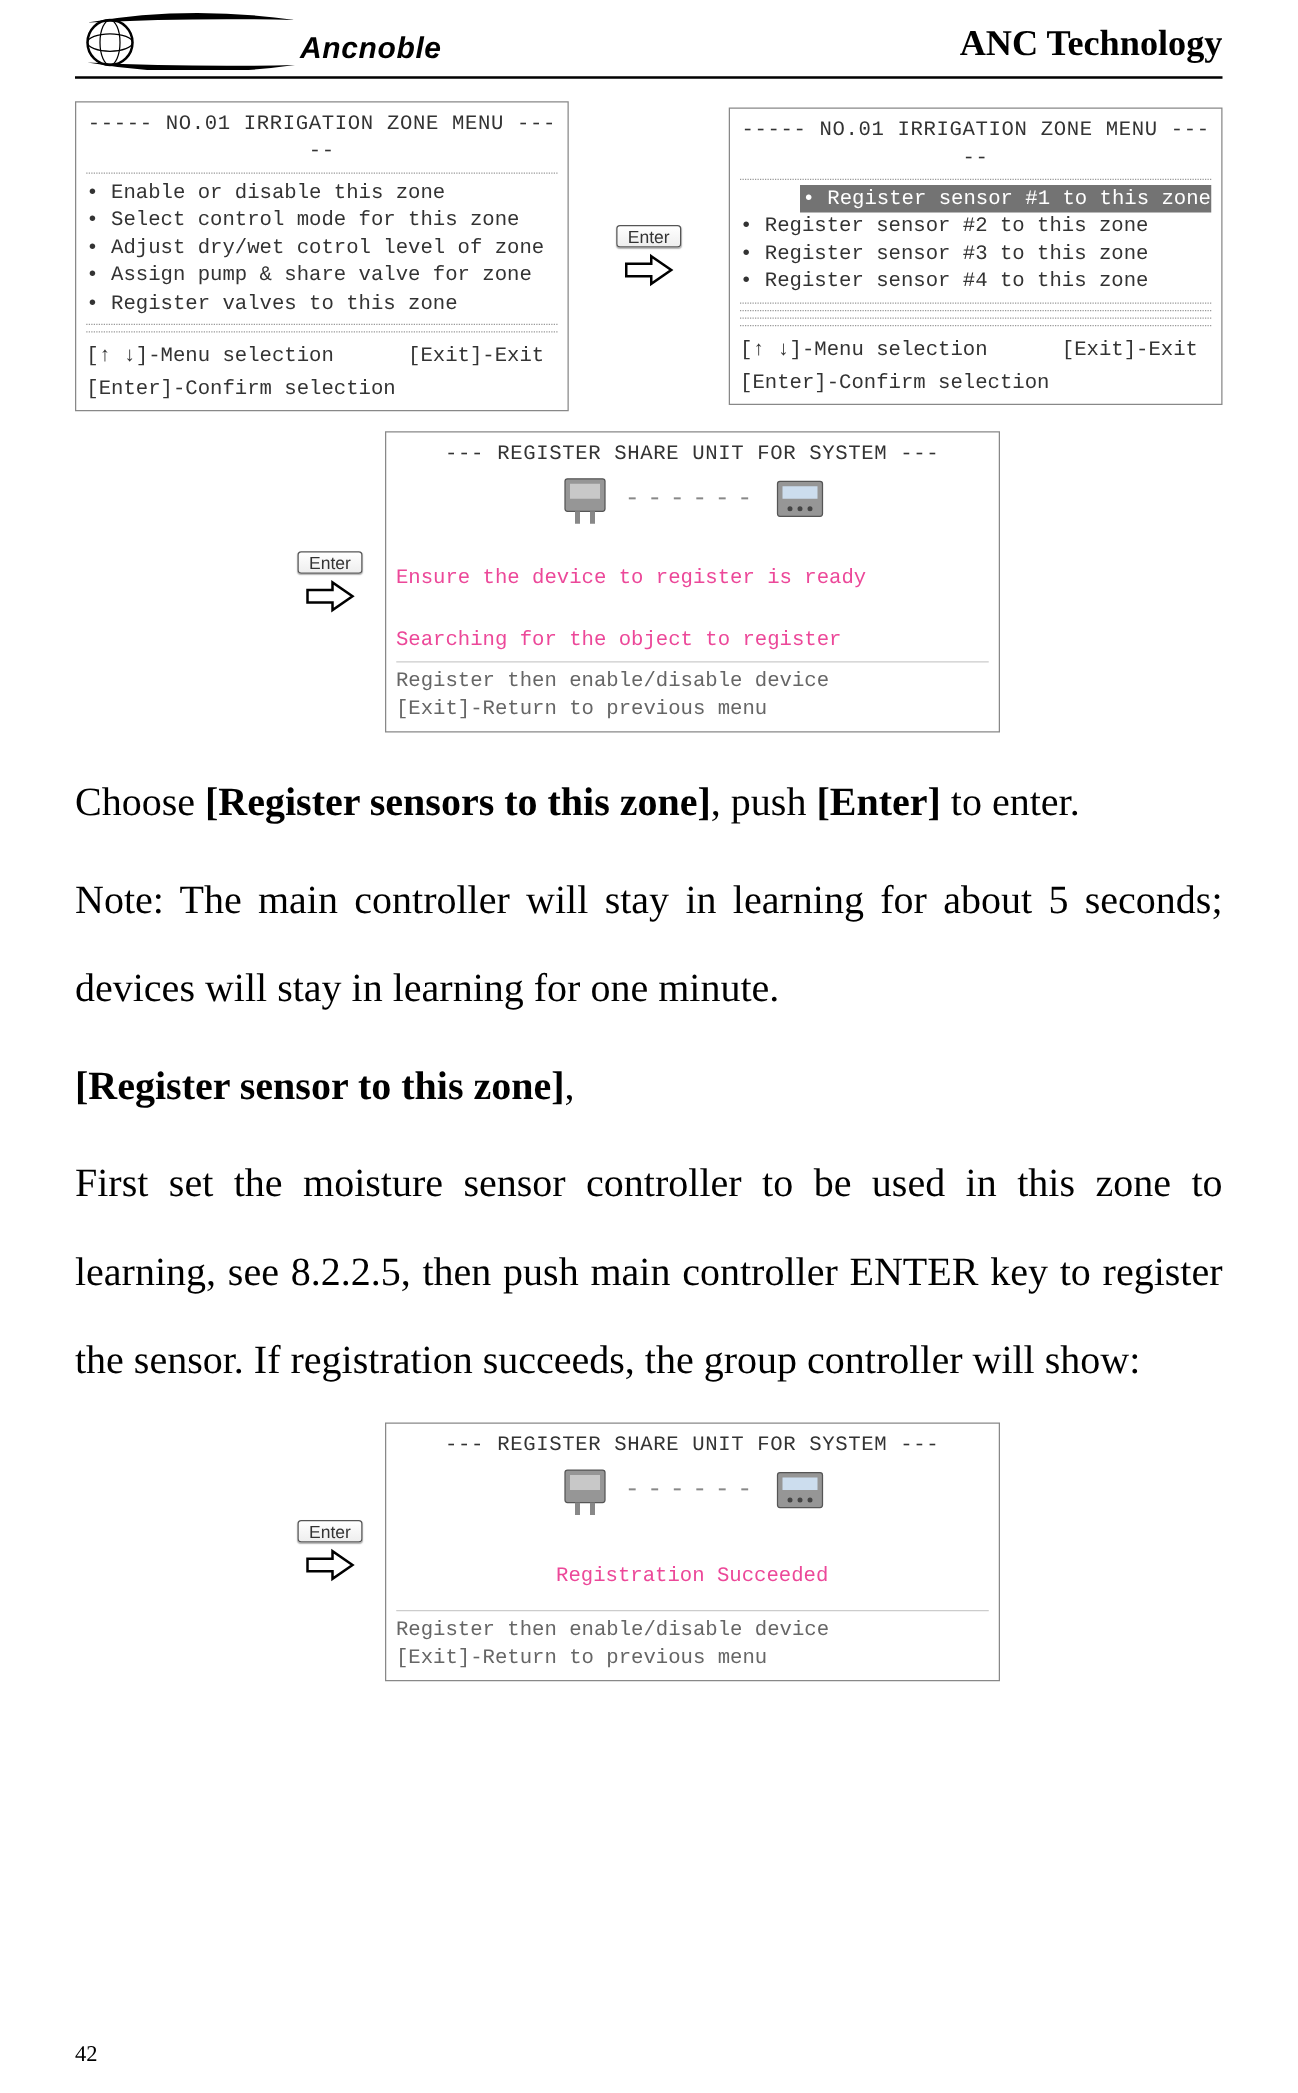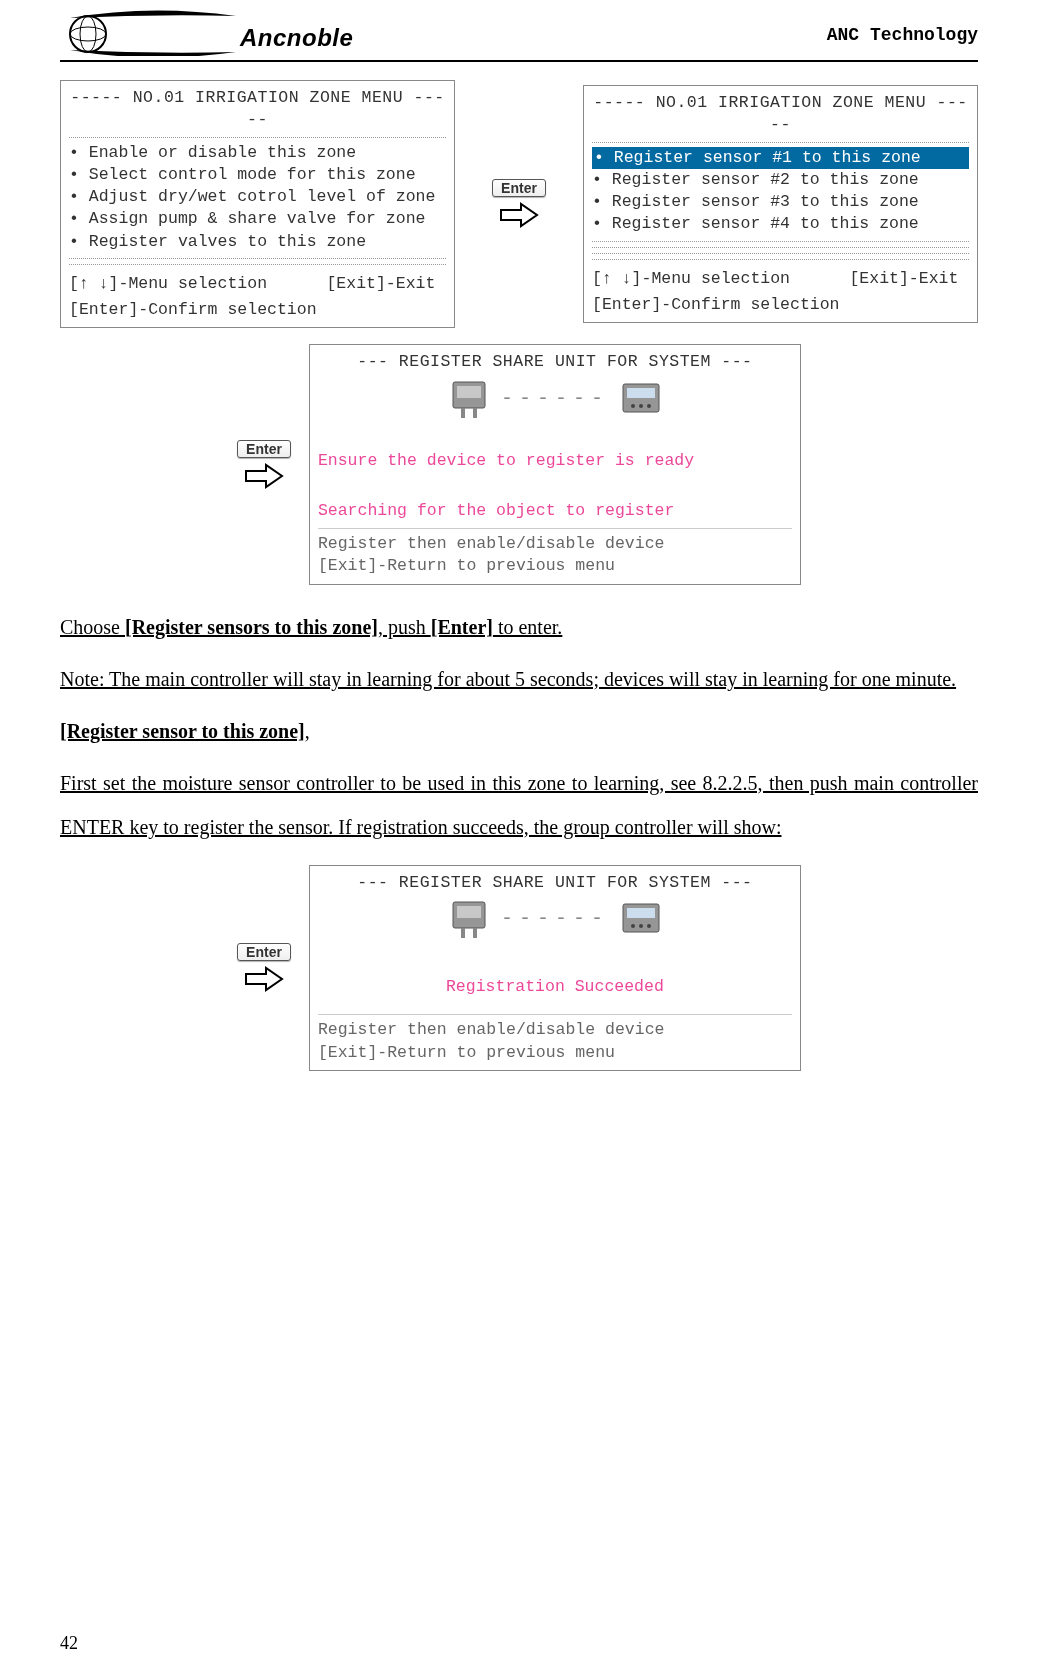--- a/index.html
+++ b/index.html
@@ -31,44 +31,45 @@
     gap:6px;
   }
   .brandtxt{
     font-family:Arial,Helvetica,sans-serif;
     font-size:24px;font-weight:bold;font-style:italic;
     letter-spacing:0.5px;
     margin-left:-6px;
     margin-top:6px;
   }
   .hdr-right{
-    font-size:18px;font-weight:bold;font-family:Liberation Mono, monospace;
+    font-size:29px;font-weight:bold;font-family:Liberation Serif, serif;
   }
   
   .lcd{
     border:1px solid #888;
     background:#fff;
     font-family:"Courier New",monospace;
     font-size:16.5px;
     line-height:1.35;
     padding:6px 8px;
     box-sizing:border-box;
     color:#333;
   }
   .lcd .title{
     text-align:center;
     letter-spacing:0.5px;
   }
   .lcd .item{
     white-space:pre;
   }
   .lcd .sel{
-    background:#0369a1;color:#fff;
+    background:#737373;color:#fff;
     display:block;
     padding:0 2px;
+    margin-left:48px;
   }
   .lcd .dots{
     border-bottom:1px dotted #999;
     margin:4px 0;
     height:1px;
   }
   .lcd .foot{
     padding-top:4px;
     white-space:pre;
   }
@@ -83,21 +84,21 @@
   .lcdB{width:395px;}
   .enter-arrow{
     display:flex;flex-direction:column;align-items:center;gap:4px;
   }
   .enter-key{
     border:1px solid #555;
     border-radius:3px;
     background:linear-gradient(#fff,#eee);
     padding:0 8px;
     font-family:Arial,sans-serif;
-    font-size:14px;font-weight:bold;
+    font-size:14px;font-weight:normal;
     color:#333;
     box-shadow:0 1px 1px rgba(0,0,0,0.3);
   }
   .arrow-right{
     width:40px;height:28px;
   }
   .arrow-right svg{display:block;}
   .row2,.row4{
     display:flex;
     align-items:center;
@@ -116,25 +117,24 @@
   .progress{
     letter-spacing:6px;color:#888;font-size:20px;font-family:"Courier New",monospace;
   }
   .lcdWide .gray{color:#ec4899;margin-top:28px;}
   .lcdWide .footbox{
     border-top:1px solid #ccc;margin-top:6px;padding-top:4px;
     color:#666;
   }
   
   .body{
-    font-size:20px;
+    font-size:32px;
     line-height:2.2;
     margin-top:20px;
     text-align:justify;
-    text-decoration:underline;
   }
   .body p{margin:0 0 8px 0;}
   .body strong{font-weight:bold;}
   .page-num{
     position:absolute;
     left:60px;
     bottom:20px;
     font-size:18px;
   }
 </style>

